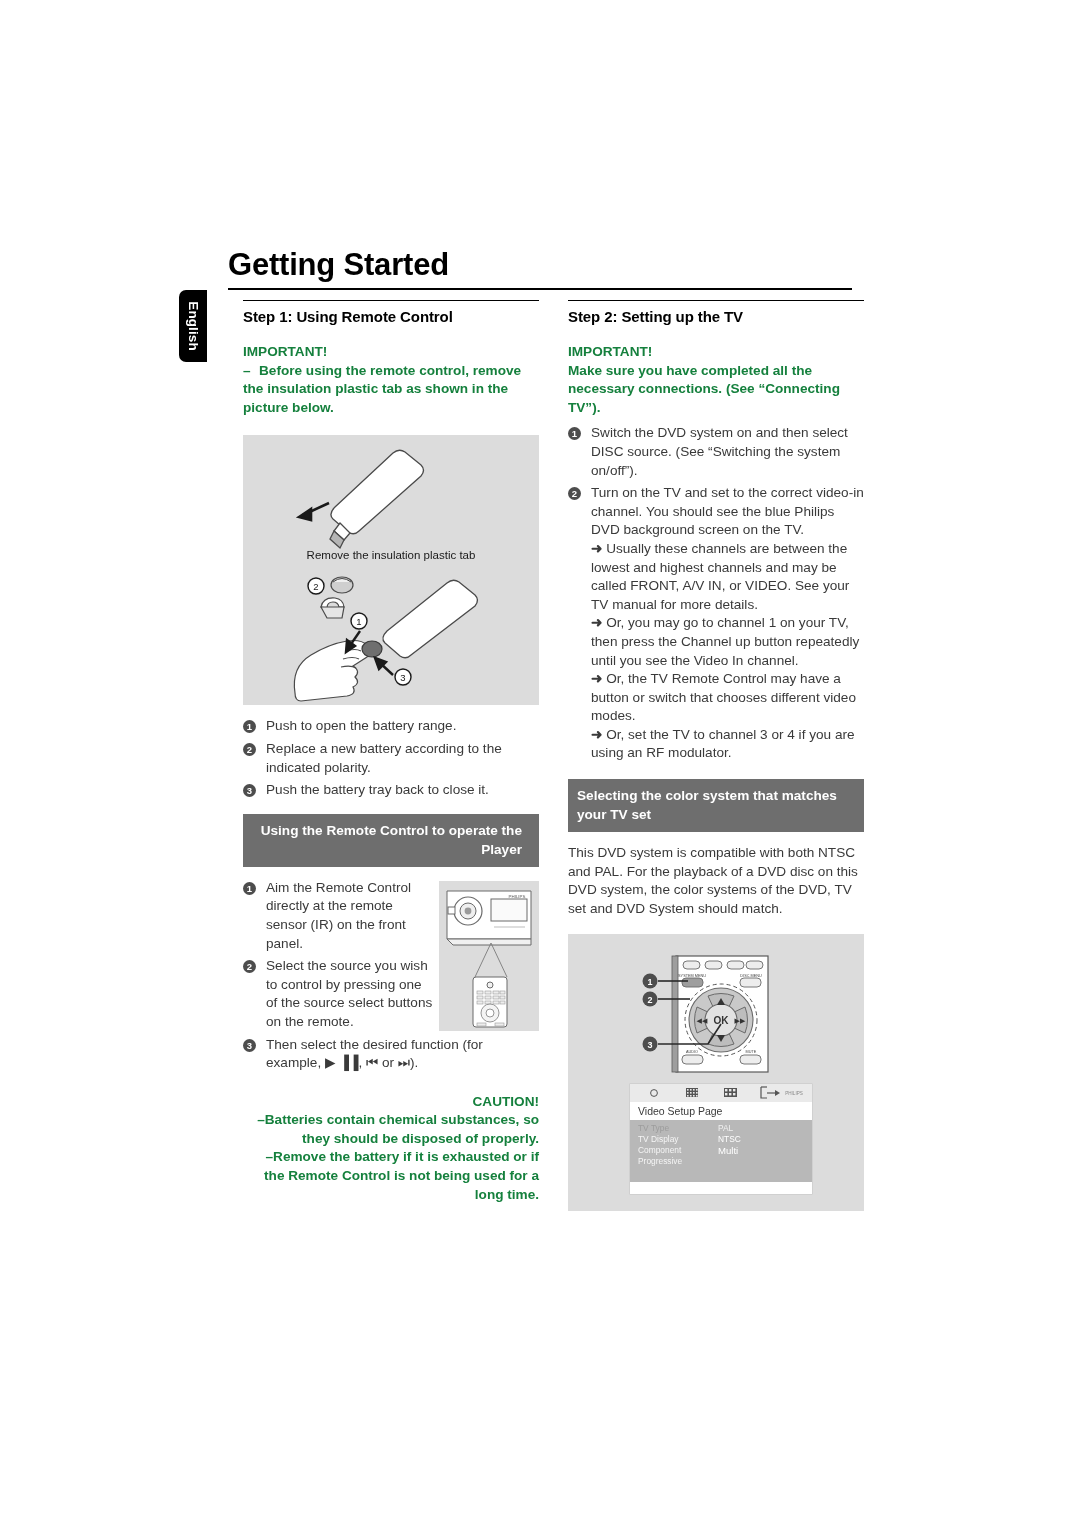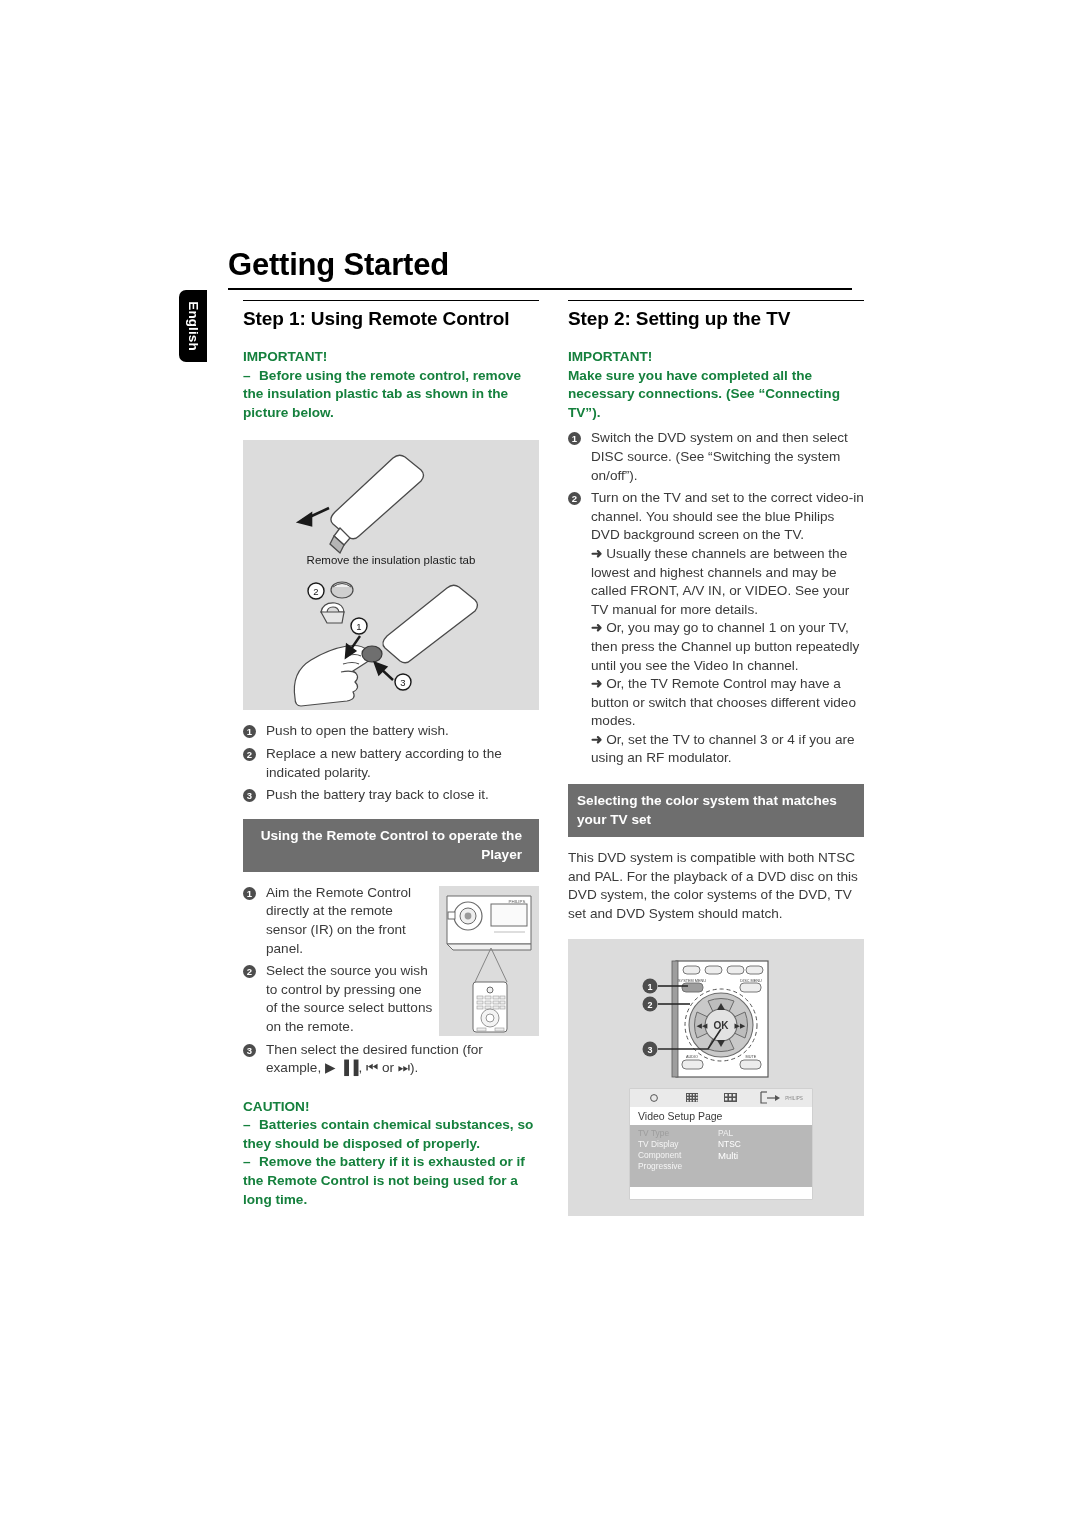--- a/index.html
+++ b/index.html
@@ -31,21 +31,21 @@
     letter-spacing:0.1px;
   }
 
   
   .col{position:absolute;top:300px;width:296px;}
   .col-left{left:243px;}
   .col-right{left:568px;}
 
   .col-rule{width:100%;height:0;border-top:1.4px solid #000;margin-bottom:7px;}
   .step-head{
-    font-size:19px;font-weight:bold;color:#000;letter-spacing:-0.1px;
+    font-size:15px;font-weight:bold;color:#000;letter-spacing:-0.1px;
     margin:0 0 18px 0;
   }
 
   .imp{font-size:13.6px;font-weight:bold;line-height:18.6px;color:#15803d;}
   .imp .dash{display:inline-block;width:16px;}
 
   
   .body-txt{
     font-size:13.6px;line-height:18.6px;color:#3a3a3a;font-weight:400;
   }
@@ -148,21 +148,21 @@
         <g stroke="#1a1a1a" stroke-width="2.4" fill="#1a1a1a">
           <line x1="150" y1="240" x2="136" y2="227"></line>
           <polygon points="132,223 143,227 136,234"></polygon>
         </g>
       </svg>
     </div>
 
     <ul class="nlist" style="margin-top:12px;">
       <li>
         <span class="bullet-num">1</span>
-        <span>Push to open the battery wish.</span>
+        <span>Push to open the battery range.</span>
       </li>
       <li>
         <span class="bullet-num">2</span>
         <span>Replace a new battery according to the indicated polarity.</span>
       </li>
       <li>
         <span class="bullet-num">3</span>
         <span>Push the battery tray back to close it.</span>
       </li>
     </ul>
@@ -228,21 +228,21 @@
         </li>
       </ul>
       <ul class="nlist" style="width:290px;margin-top:0;">
         <li>
           <span class="bullet-num">3</span>
           <span>Then select the desired function (for example, ▶ ▐▐, ⏮  or ⏭).</span>
         </li>
       </ul>
     </div>
 
-    <div class="imp" style="margin-top:20px;">
+    <div class="imp" style="margin-top:20px;text-align:right;">
       <div>CAUTION!</div>
       <div>
         <span class="dash">–</span><span>Batteries contain chemical substances, so they should be disposed of properly.</span>
       </div>
       <div>
         <span class="dash">–</span><span>Remove the battery if it is exhausted or if the Remote Control is not being used for a long time.</span>
       </div>
     </div>
   </div>
 

